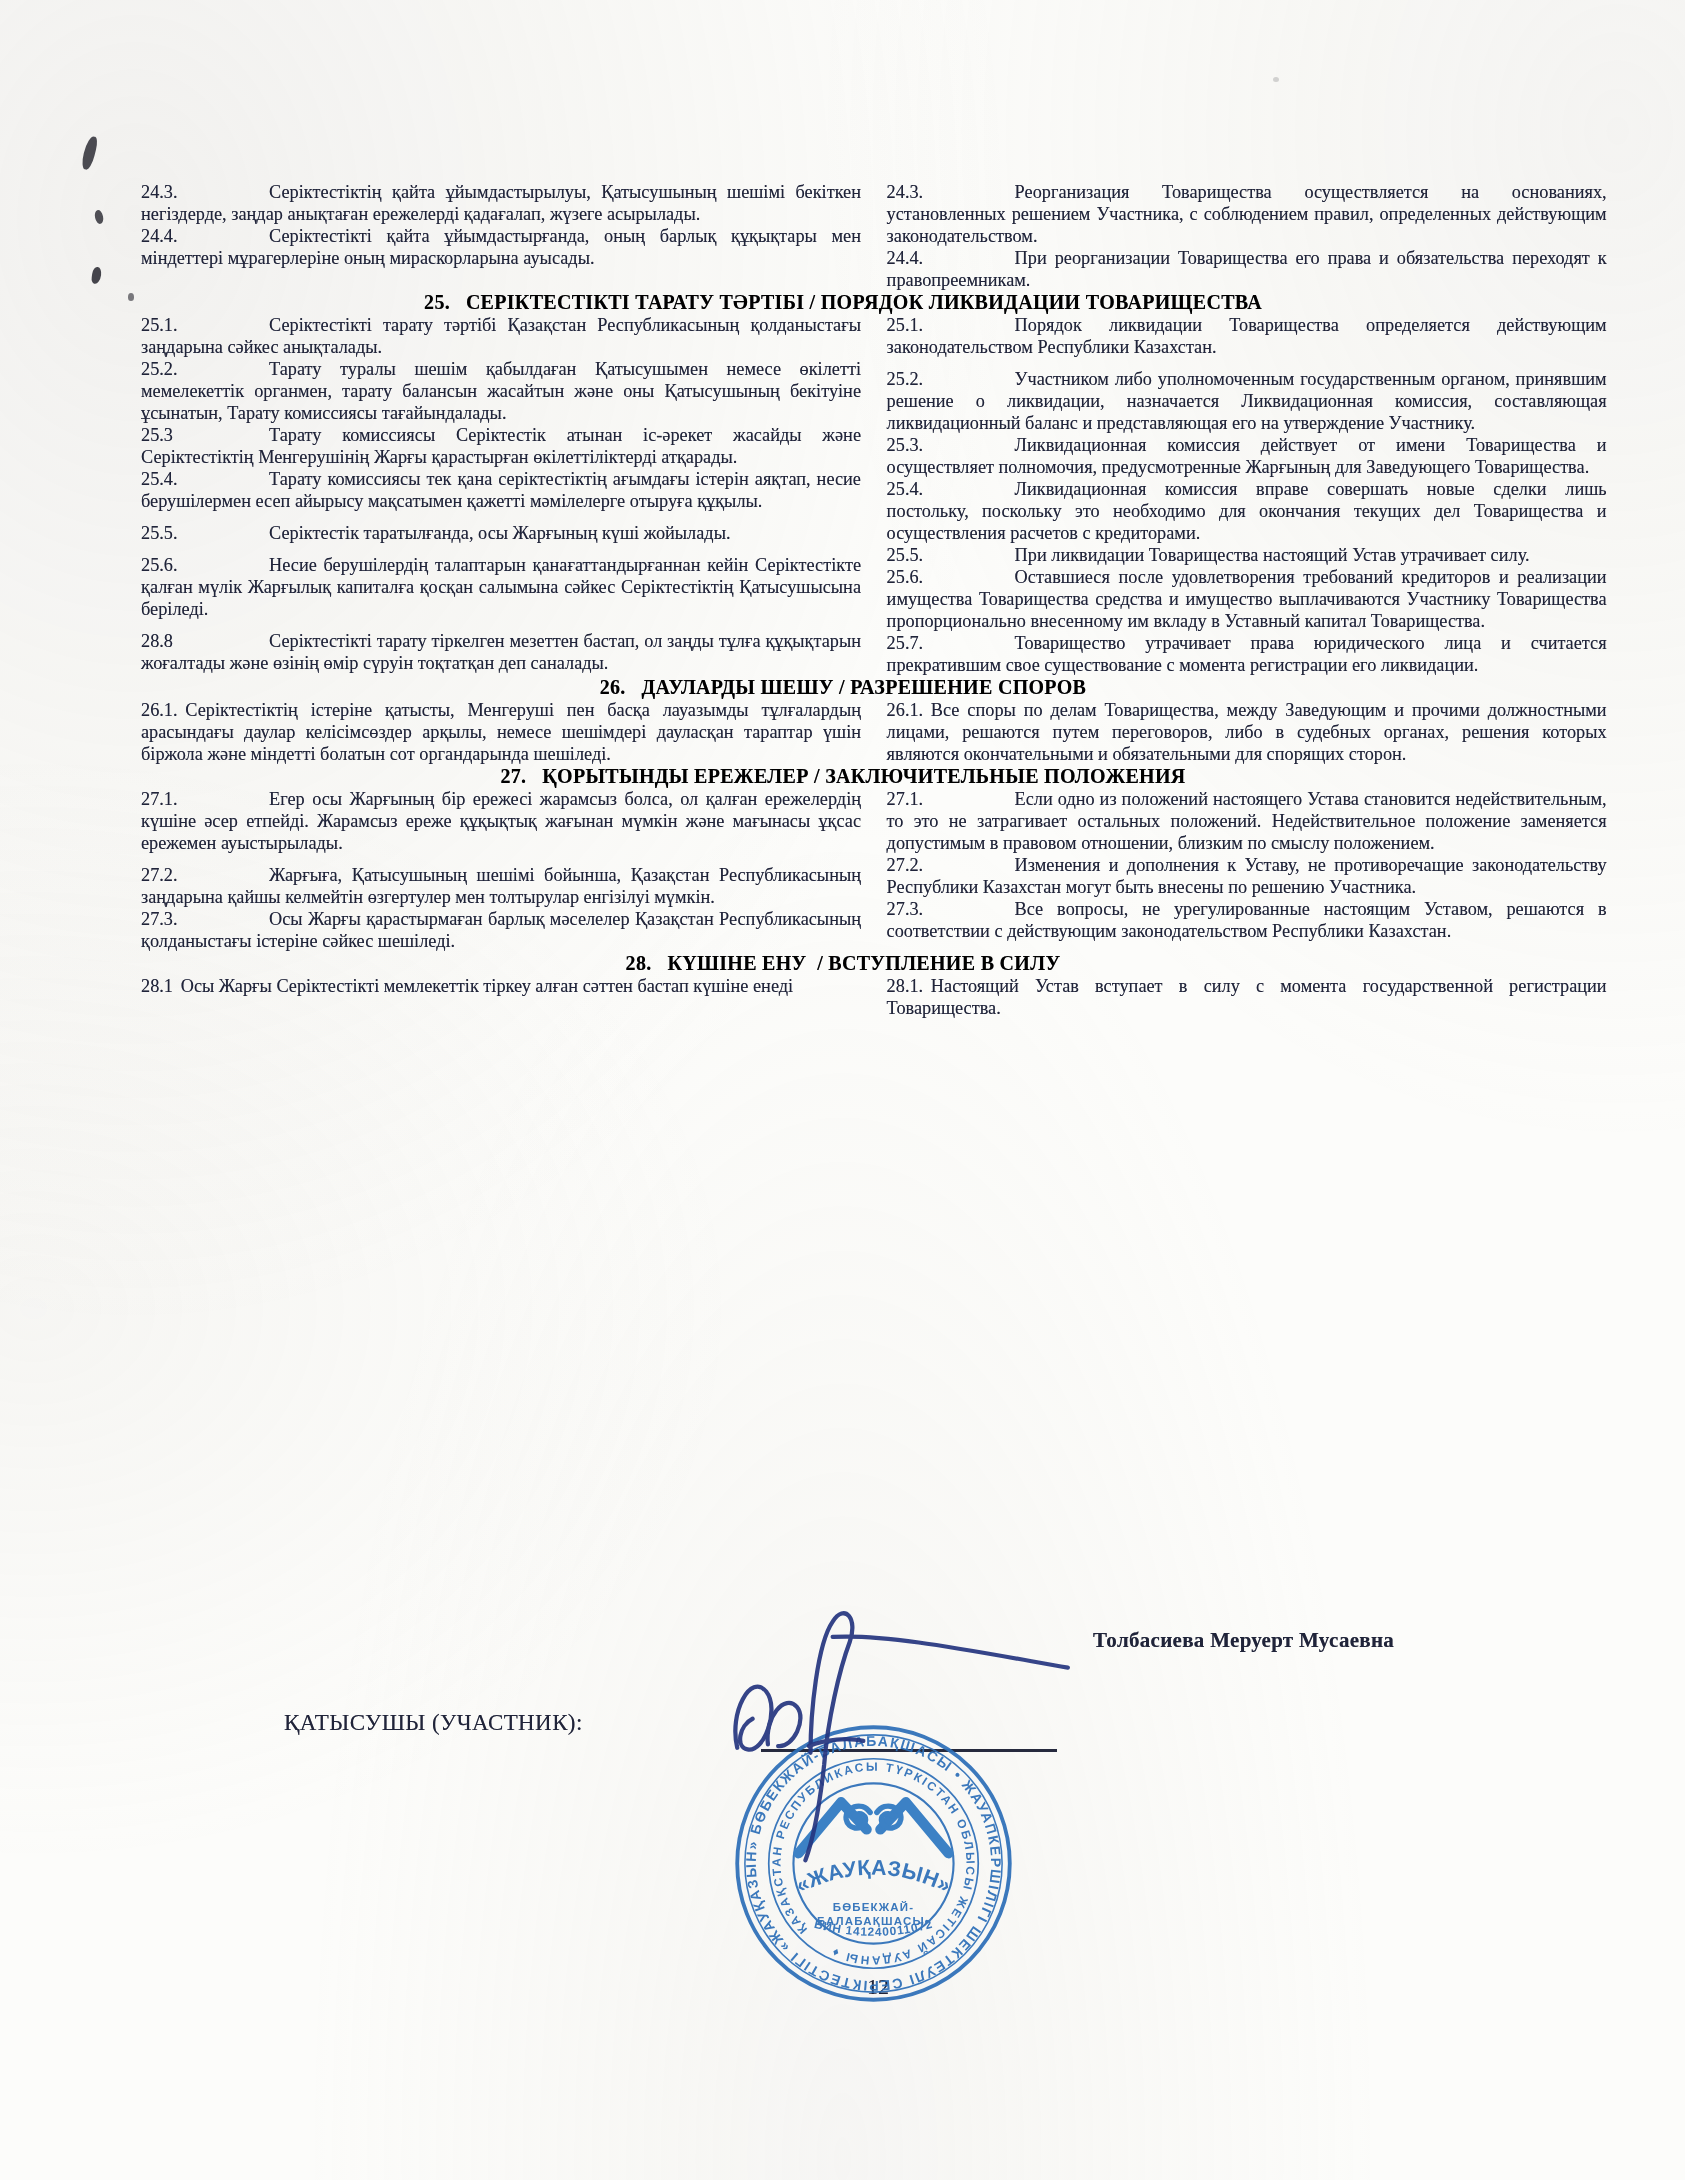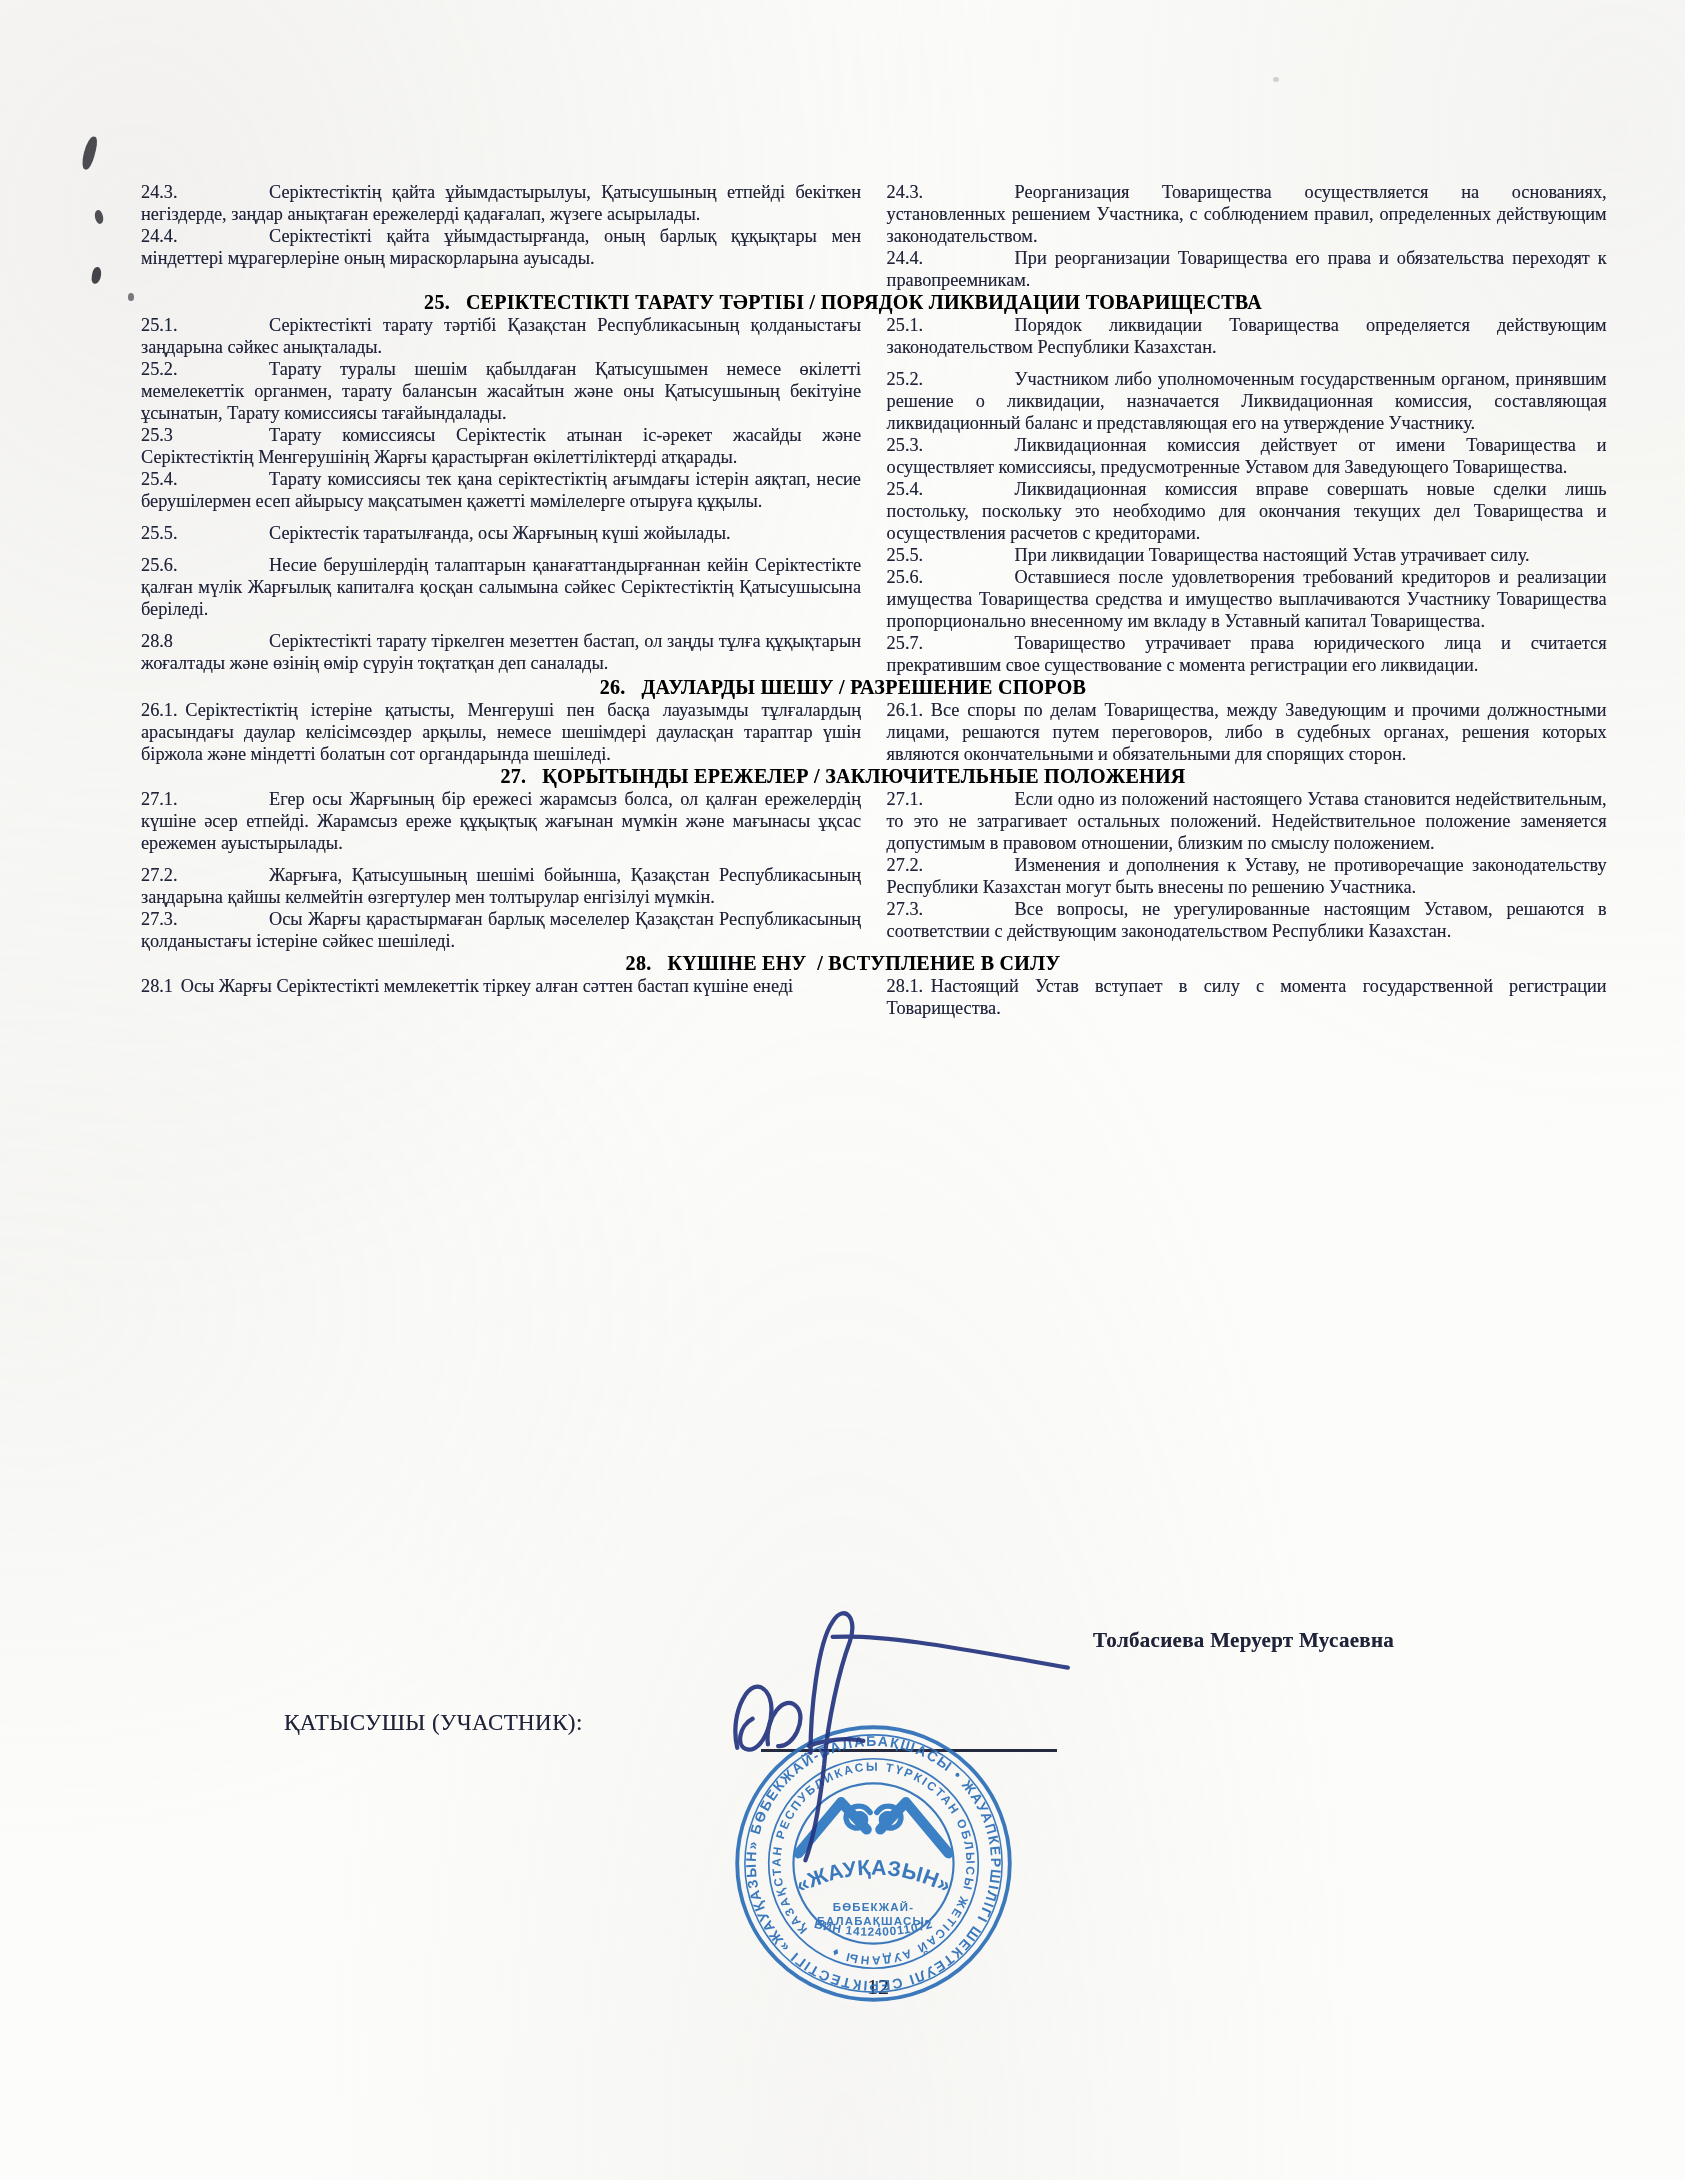--- a/index.html
+++ b/index.html
@@ -45,21 +45,21 @@
   .a4{left:128px;top:293px;width:6px;height:7.7px;border-radius:50%;opacity:.6;}
   .a5{left:1273px;top:77px;width:6px;height:5.1px;border-radius:50%;opacity:.18;}
 </style>
 </head>
 <body>
 
 <div class="page">
 
   <div class="cols">
     <div class="col">
-      <p class="cl"><span class="num">24.3.</span><span>Серіктестіктің қайта ұйымдастырылуы, Қатысушының етпейді бекіткен негіздерде, заңдар анықтаған ережелерді қадағалап, жүзеге асырылады.</span></p>
+      <p class="cl"><span class="num">24.3.</span><span>Серіктестіктің қайта ұйымдастырылуы, Қатысушының шешімі бекіткен негіздерде, заңдар анықтаған ережелерді қадағалап, жүзеге асырылады.</span></p>
       <p class="cl"><span class="num">24.4.</span><span>Серіктестікті қайта ұйымдастырғанда, оның барлық құқықтары мен міндеттері мұрагерлеріне оның мираскорларына ауысады.</span></p>
     </div>
     <div class="col">
       <p class="cl"><span class="num">24.3.</span><span>Реорганизация Товарищества осуществляется на основаниях, установленных решением Участника, с соблюдением правил, определенных действующим законодательством.</span></p>
       <p class="cl"><span class="num">24.4.</span><span>При реорганизации Товарищества его права и обязательства переходят к правопреемникам.</span></p>
     </div>
   </div>
 
   <h2 class="sec h25m">25.&nbsp;&nbsp; СЕРІКТЕСТІКТІ ТАРАТУ ТӘРТІБІ / ПОРЯДОК ЛИКВИДАЦИИ ТОВАРИЩЕСТВА</h2>
 
@@ -69,21 +69,21 @@
       <p class="cl"><span class="num">25.2.</span><span>Тарату туралы шешім қабылдаған Қатысушымен немесе өкілетті мемелекеттік органмен, тарату балансын жасайтын және оны Қатысушының бекітуіне ұсынатын, Тарату комиссиясы тағайындалады.</span></p>
       <p class="cl"><span class="num">25.3</span><span>Тарату комиссиясы Серіктестік атынан іс-әрекет жасайды және Серіктестіктің Менгерушінің Жарғы қарастырған өкілеттіліктерді атқарады.</span></p>
       <p class="cl"><span class="num">25.4.</span><span>Тарату комиссиясы тек қана серіктестіктің ағымдағы істерін аяқтап, несие берушілермен есеп айырысу мақсатымен қажетті мәмілелерге отыруға құқылы.</span></p>
       <p class="cl mt27"><span class="num">25.5.</span><span>Серіктестік таратылғанда, осы Жарғының күші жойылады.</span></p>
       <p class="cl mt27"><span class="num">25.6.</span><span>Несие берушілердің талаптарын қанағаттандырғаннан кейін Серіктестікте қалған мүлік Жарғылық капиталға қосқан салымына сәйкес Серіктестіктің Қатысушысына беріледі.</span></p>
       <p class="cl mt27"><span class="num">28.8</span><span>Серіктестікті тарату тіркелген мезеттен бастап, ол заңды тұлға құқықтарын жоғалтады және өзінің өмір сүруін тоқтатқан деп саналады.</span></p>
     </div>
     <div class="col">
       <p class="cl"><span class="num">25.1.</span><span>Порядок ликвидации Товарищества определяется действующим законодательством Республики Казахстан.</span></p>
       <p class="cl mt27"><span class="num">25.2.</span><span>Участником либо уполномоченным государственным органом, принявшим решение о ликвидации, назначается Ликвидационная комиссия, составляющая ликвидационный баланс и представляющая его на утверждение Участнику.</span></p>
-      <p class="cl"><span class="num">25.3.</span><span>Ликвидационная комиссия действует от имени Товарищества и осуществляет комиссиясы, предусмотренные Уставом для Заведующего Товарищества.</span></p>
+      <p class="cl"><span class="num">25.3.</span><span>Ликвидационная комиссия действует от имени Товарищества и осуществляет полномочия, предусмотренные Жарғының для Заведующего Товарищества.</span></p>
       <p class="cl"><span class="num">25.4.</span><span>Ликвидационная комиссия вправе совершать новые сделки лишь постольку, поскольку это необходимо для окончания текущих дел Товарищества и осуществления расчетов с кредиторами.</span></p>
       <p class="cl"><span class="num">25.5.</span><span>При ликвидации Товарищества настоящий Устав утрачивает силу.</span></p>
       <p class="cl"><span class="num">25.6.</span><span>Оставшиеся после удовлетворения требований кредиторов и реализации имущества Товарищества средства и имущество выплачиваются Участнику Товарищества пропорционально внесенному им вкладу в Уставный капитал Товарищества.</span></p>
       <p class="cl"><span class="num">25.7.</span><span>Товарищество утрачивает права юридического лица и считается прекратившим свое существование с момента регистрации его ликвидации.</span></p>
     </div>
   </div>
 
   <h2 class="sec h26m">26.&nbsp;&nbsp; ДАУЛАРДЫ ШЕШУ / РАЗРЕШЕНИЕ СПОРОВ</h2>
 
   <div class="cols">

